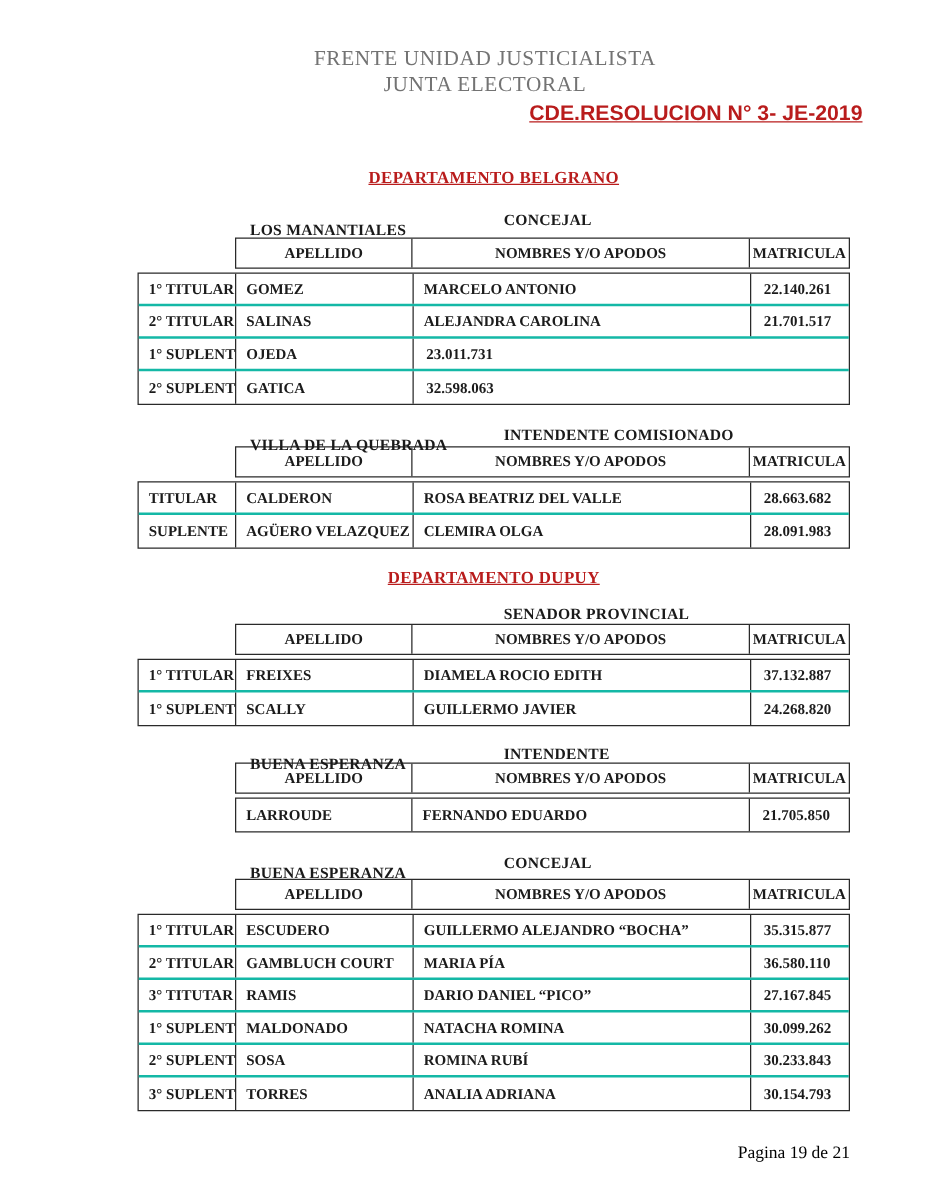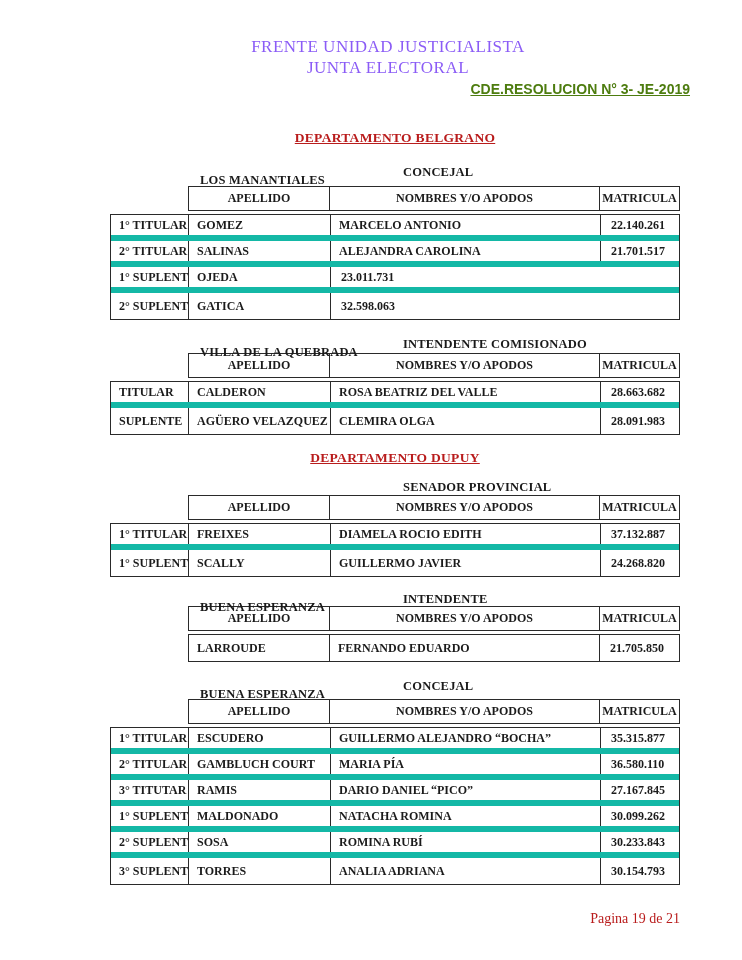--- a/index.html
+++ b/index.html
@@ -7,25 +7,25 @@
   body {
     width:742px; height:960px;
     font-family:"Liberation Serif", serif;
     color:#1b1b1b;
     position:relative;
     overflow:hidden;
   }
   .page { width:742px; height:960px; padding:36px 62px 0 110px; background:#fff; }
 
   
-  .doc-title { text-align:center; font-size:17px; line-height:21px; letter-spacing:.5px; color:#8b5cf6; margin-right:14px; }
+  .doc-title { text-align:center; font-size:17px; line-height:21px; letter-spacing:.5px; color:#737373; margin-right:14px; }
   .resolution {
     text-align:right; margin-top:3px; margin-right:-10px;
     font-family:"Liberation Sans", sans-serif;
-    font-size:14px; font-weight:bold; text-decoration:underline; color:#4d7c0f;
+    font-size:17px; font-weight:bold; text-decoration:underline; color:#b91c1c;
   }
 
   
   .dept-heading {
     text-align:center; font-size:13.5px; font-weight:bold;
     text-decoration:underline; letter-spacing:.3px; color:#b91c1c;
   }
   .dept-heading.first { margin-top:33px; }
   .dept-heading.second { margin-top:15px; }
 
@@ -41,21 +41,21 @@
     font-size:12px; font-weight:bold;
   }
   .ehead .hc { display:flex; align-items:center; justify-content:center; border-right:1px solid #2a2a2a; }
   .ehead .hc:last-child { border-right:none; }
   .hc.w-apellido { width:141px; }
   .hc.w-nombres  { width:270px; }
   .hc.w-matricula{ flex:1; }
 
   .ebody { margin-top:3px; border:1px solid #2a2a2a; width:570px; font-size:12px; font-weight:bold; }
   .ebody.no-pos { margin-left:78px; width:492px; }
-  .erow { display:flex; height:26px; border-bottom:6px solid #14b8a6; }
+  .erow { display:flex; height:26px; border-bottom:2px solid #14b8a6; }
   .erow:last-child { border-bottom:none; }
   .erow .c { display:flex; align-items:center; padding-left:8px; border-right:1px solid #2a2a2a; white-space:nowrap; overflow:hidden; }
   .erow .c:last-child { border-right:none; }
   .c.w-pos      { width:78px; }
   .c.w-apellido { width:142px; }
   .ebody.no-pos .c.w-apellido { width:141px; }
   .c.w-nombres  { width:270px; }
   .c.w-matricula{ flex:1; padding-left:10px; }
 
   
@@ -63,21 +63,21 @@
   .m-table1  { margin-top:8px; }
   .m-labels2 { margin-top:17px; }
   .m-table2  { margin-top:3px; }
   .m-senador { margin-top:14px; }
   .m-table3  { margin-top:2px; }
   .m-labels4 { margin-top:15px; }
   .m-table4  { margin-top:1px; }
   .m-labels5 { margin-top:17px; }
   .m-table5  { margin-top:7px; }
 
-  .page-footer { margin-top:26px; text-align:right; font-size:14px; color:#b91c1c; }
+  .page-footer { margin-top:26px; text-align:right; font-size:14px; color:#000000; }
 </style>
 </head>
 <body>
 
 <div class="page">
 
   <div class="doc-title">
     <div>FRENTE UNIDAD JUSTICIALISTA</div>
     <div>JUNTA ELECTORAL</div>
   </div>

